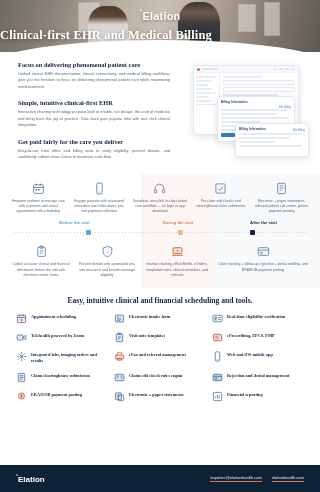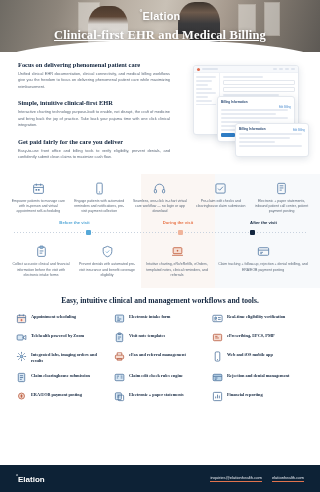--- a/index.html
+++ b/index.html
@@ -27,23 +27,23 @@
   .wf1 { left:78px; top:2px; width:22px; height:30px; }
   .wf2 { left:238px; top:4px; width:18px; height:28px; }
   .wf3 { left:264px; top:2px; width:16px; height:34px; }
   .hero-logo {
     position:absolute; left:0; right:0; top:9px; text-align:center;
     color:#ffffff; font-size:11px; font-weight:700; letter-spacing:.2px;
     text-shadow:0 1px 3px rgba(0,0,0,.35);
   }
   .hero-logo .mark { font-size:7px; vertical-align:super; opacity:.95; }
   .hero-title {
-    position:absolute; left:0; right:0; top:28px; text-align:center;
+    position:absolute; left:0; right:0; top:28px; 
     color:#ffffff; font-family:"Liberation Serif", serif; font-weight:700;
-    font-size:12.5px; letter-spacing:.15px; text-shadow:0 1px 4px rgba(0,0,0,.45);text-decoration:underline;
+    font-size:12.5px; letter-spacing:.15px; text-shadow:0 1px 4px rgba(0,0,0,.45);
   }
   .hero-fade {
     position:absolute; left:-10px; right:-10px; bottom:-14px; height:26px;
     background:#fff; border-radius:50% 50% 0 0 / 100% 100% 0 0;
   }
 
   
   .intro { padding:9px 20px 0; text-align:center; }
   .intro h2 {
     font-family:"Liberation Serif", serif; font-size:8.4px; font-weight:700;
@@ -318,21 +318,21 @@
         <svg class="ic" viewBox="0 0 24 24" fill="none" stroke="#5a7fa8" stroke-width="1.6">
           <rect x="2.5" y="5" width="19" height="14" rx="2"></rect>
           <path d="M2.5 9.5h19M6 13.5h5M6 16h3" stroke="#5a7fa8"></path>
         </svg>
         <p>Claim tracking + follow-up, rejection + denial rebilling, and ERA/EOB payment posting</p>
       </div>
     </div>
   </div>
 
   <div class="features">
-    <h2>Easy, intuitive clinical and management workflows and tools.</h2>
+    <h2>Easy, intuitive clinical and financial scheduling and tools.</h2>
     <div class="fgrid">
 
       <div class="fitem">
         <svg class="fi-ic" viewBox="0 0 24 24" fill="none" stroke="#4a6f99" stroke-width="1.7">
           <rect x="3" y="5" width="18" height="16" rx="2" fill="#fbe7df"></rect>
             <path d="M3 10h18M8 3v4M16 3v4"></path>
           <path d="M12 13v5M9.5 15.5h5" stroke="#d4654a"></path>
         </svg>
         <span>Appointment scheduling</span>
       </div>

